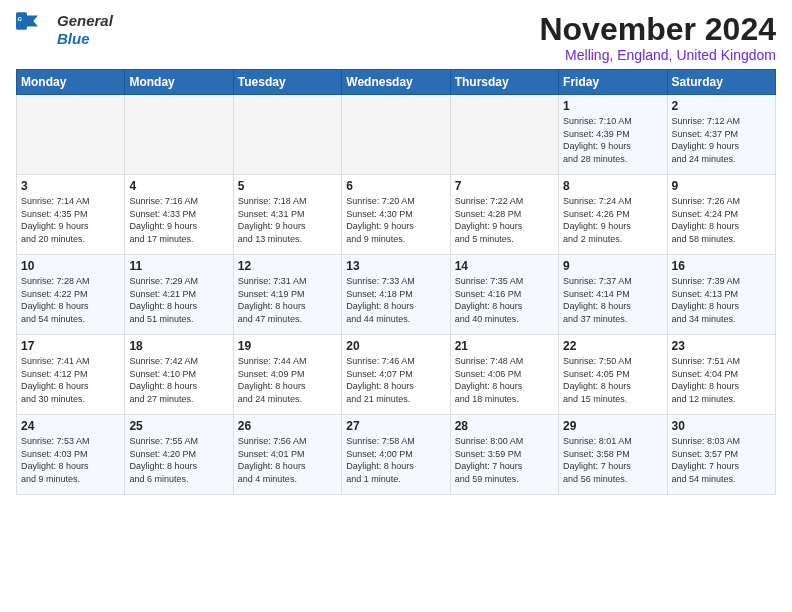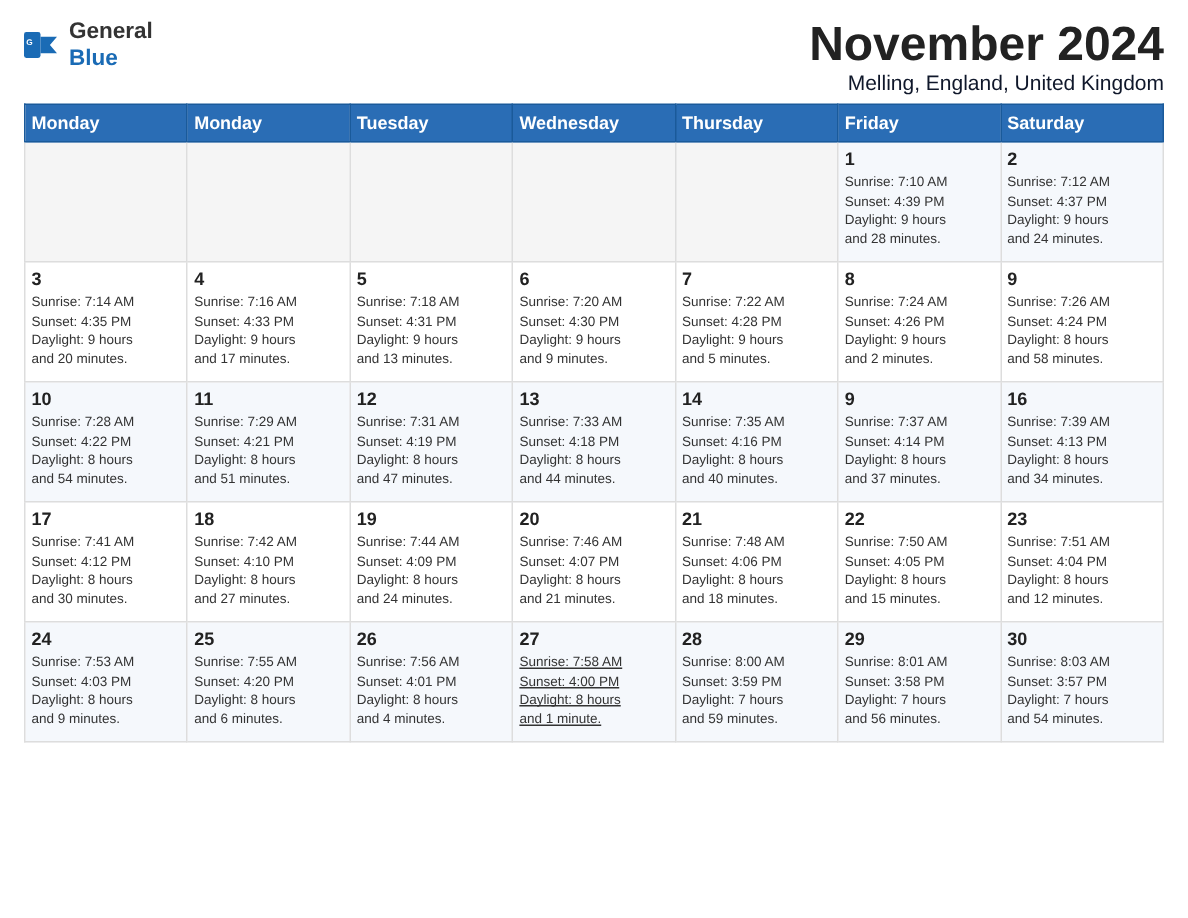--- a/index.html
+++ b/index.html
@@ -15,39 +15,39 @@
       padding: 12px 16px 8px 16px;
     }
     .header-row {
       display: flex;
       align-items: flex-start;
       justify-content: space-between;
       margin-bottom: 6px;
     }
     .logo {
       display: flex;
-      align-items: center;
-      gap: 8px;
+      gap: 19px;
+      font-style: italic;
     }
     .logo-icon {
       width: 22px;
       height: 18px;
     }
     .title-block {
       text-align: right;
     }
     .month-title {
       font-size: 32px;
       font-weight: bold;
       color: #222;
       line-height: 1.1;
     }
     .location {
       font-size: 14px;
-      color: #0f172a;
+      color: #6d28d9;
     }
     table {
       width: 100%;
       border-collapse: collapse;
       table-layout: fixed;
     }
     thead tr th {
       background-color: #2a6db5;
       color: #fff;
       font-size: 12px;
@@ -310,21 +310,21 @@
           </td>
           <td>
             <span class="day-number">26</span>
             <div class="day-detail" style="white-space: pre-line;">Sunrise: 7:56 AM
 Sunset: 4:01 PM
 Daylight: 8 hours
 and 4 minutes.</div>
           </td>
           <td>
             <span class="day-number">27</span>
-            <div class="day-detail" style="white-space: pre-line; text-decoration: underline;">Sunrise: 7:58 AM
+            <div class="day-detail" style="white-space: pre-line;">Sunrise: 7:58 AM
 Sunset: 4:00 PM
 Daylight: 8 hours
 and 1 minute.</div>
           </td>
           <td>
             <span class="day-number">28</span>
             <div class="day-detail" style="white-space: pre-line;">Sunrise: 8:00 AM
 Sunset: 3:59 PM
 Daylight: 7 hours
 and 59 minutes.</div>

